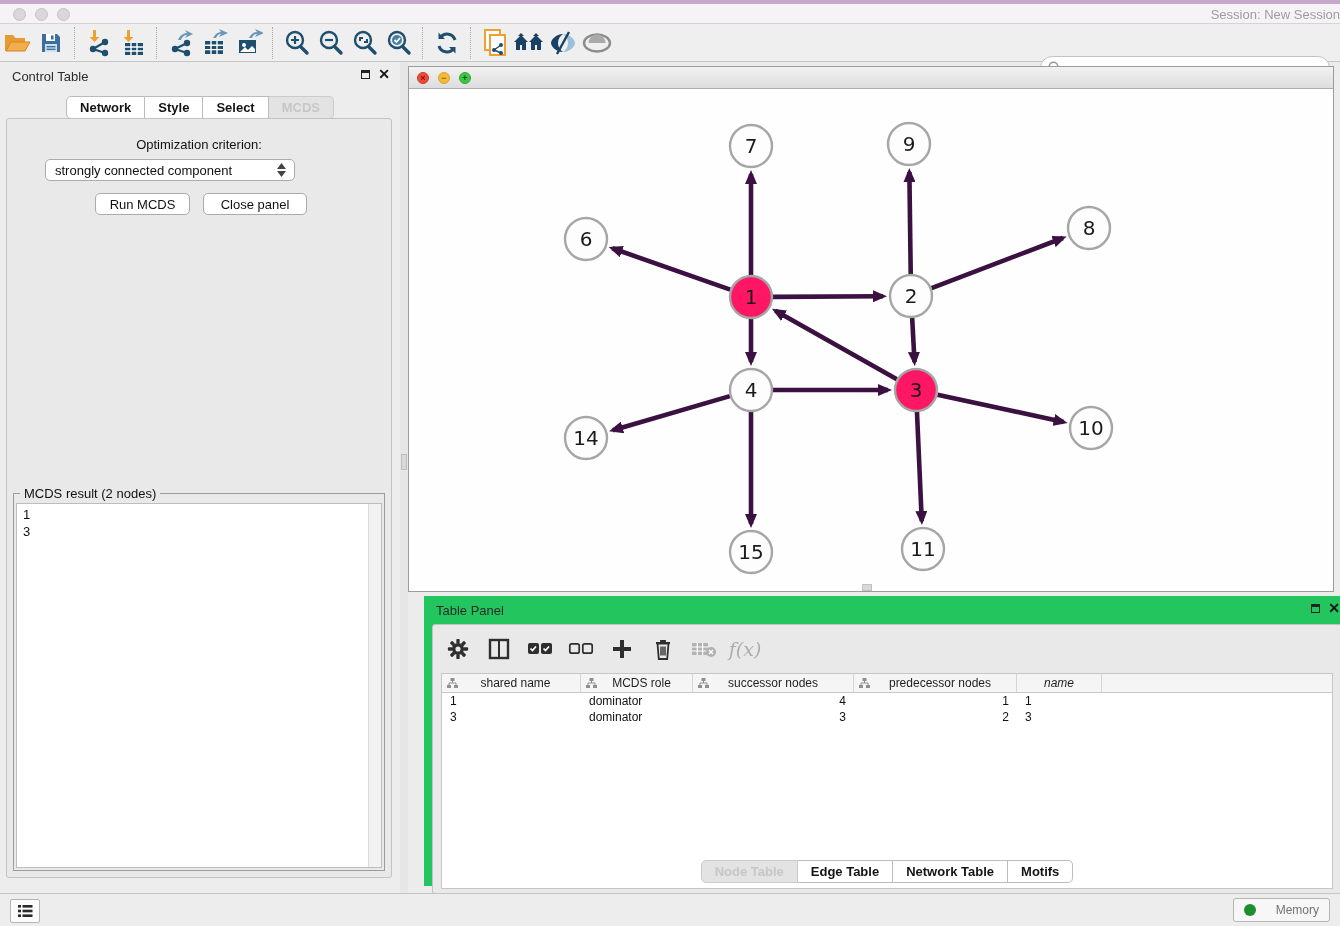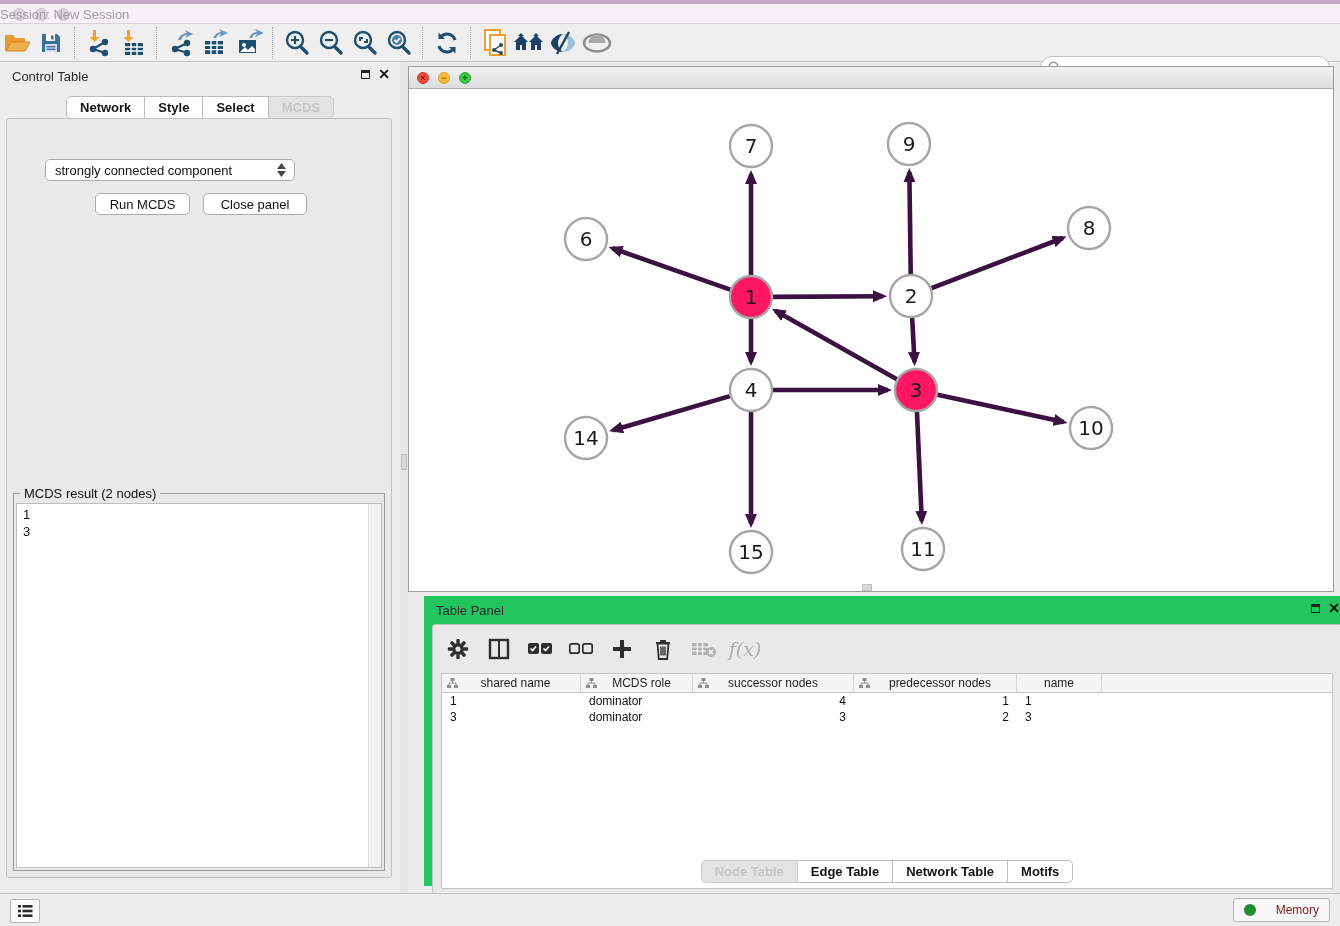--- a/index.html
+++ b/index.html
@@ -6,21 +6,21 @@
   body{width:1340px;height:926px;position:relative;overflow:hidden;
        font-family:"Liberation Sans",sans-serif;background:#ECECEC;
        -webkit-font-smoothing:antialiased}
   .abs{position:absolute}
 
   
   .titlebar{left:0;top:0;width:1340px;height:24px;background:#F6F3F6;
             border-top:4px solid #C7A8CB;border-bottom:1px solid #D6D3D6;box-sizing:border-box}
   .tl-group{position:absolute;left:13px;top:4px;display:flex;gap:9px}
   .tl-circle{width:13px;height:13px;border-radius:50%;background:#DAD6DA;border:1px solid #C5C1C5;box-sizing:border-box}
-  .win-title{position:absolute;left:0;right:0;top:3px;text-align:left;font-size:13px;color:#9D9D9D}
+  .win-title{position:absolute;left:0;right:0;top:3px;text-align:right;font-size:13px;color:#9D9D9D}
 
   
   .toolbar{left:0;top:24px;width:1340px;height:38px;background:#EFEFEF;
            border-bottom:1px solid #C6C6C6;box-sizing:border-box;display:flex;align-items:center}
   .tb-icon{width:34px;height:32px;display:flex;align-items:center;justify-content:center;flex:0 0 auto}
   .tb-sep{width:1px;height:32px;border-left:1px dotted #A8A8A8;margin:0 6px;flex:0 0 auto}
   .searchbox{position:absolute;right:10px;top:32px;width:290px;height:24px;background:#fff;
              border:1px solid #C3C3C3;border-radius:13px;display:flex;align-items:center;box-sizing:border-box}
   .searchbox svg{margin-left:7px}
   .searchbox input{border:none;outline:none;background:transparent;flex:1;font-size:13px;margin:0 8px 0 4px;
@@ -94,21 +94,21 @@
   .trow{display:flex;height:16px;align-items:center;font-size:12px;color:#111}
   .td{box-sizing:border-box;padding:0 8px;white-space:nowrap;overflow:hidden}
   .tbody{position:absolute;left:0;top:19px;right:0;bottom:0}
   .tp-tabs-row{position:absolute;left:0;top:264px;width:100%}
 
   
   .statusbar{left:0;top:893px;width:1340px;height:33px;background:#EDEDED;border-top:1px solid #C4C4C4;box-sizing:border-box}
   .sb-left-btn{position:absolute;left:10px;top:5px;width:30px;height:24px;background:#FBFBFB;border:1px solid #B5B5B5;
                border-radius:2px;display:flex;align-items:center;justify-content:center;box-sizing:border-box}
   .memory-btn{position:absolute;right:10px;top:4px;height:24px;padding:0 10px;background:#F7F7F7;border:1px solid #B5B5B5;
-              border-radius:3px;display:flex;align-items:center;gap:20px;box-sizing:border-box;font-size:12px;color:#7f1d1d}
+              border-radius:3px;display:flex;align-items:center;gap:20px;box-sizing:border-box;font-size:12px;color:#737373}
   .mem-dot{width:12px;height:12px;border-radius:50%;background:#1E8E2E}
 </style>
 </head>
 <body>
 
 <div class="abs titlebar">
   <div class="tl-group">
     <div class="tl-circle"></div>
     <div class="tl-circle"></div>
     <div class="tl-circle"></div>
@@ -278,20 +278,21 @@
   </div>
   <div class="cp-tabs-row">
       <div class="seg-tabs" id="cp-tabs">
         <div class="seg-tab">Network</div>
         <div class="seg-tab">Style</div>
         <div class="seg-tab">Select</div>
         <div class="seg-tab active">MCDS</div>
       </div>
     </div>
   <div class="cp-body">
+    <div class="opt-label">Optimization criterion:</div>
     <div class="dropdown">
       <span class="dd-text">strongly connected component</span>
       <span class="dd-stepper">
         <svg width="9" height="6" viewBox="0 0 9 6">
             <path d="M4.5 0 9 6H0z" fill="#444"></path>
           </svg>
         <svg width="9" height="6" viewBox="0 0 9 6">
             <path d="M4.5 6 0 0h9z" fill="#444"></path>
           </svg>
       </span>
@@ -506,21 +507,21 @@
             <svg class="hier" width="11" height="11" viewBox="0 0 11 11">
               <g fill="#8F8F8F">
                 <rect x="3.5" y="0" width="4" height="3"></rect>
                 <rect x="0" y="7" width="4" height="3"></rect>
                 <rect x="7" y="7" width="4" height="3"></rect>
                 <path d="M5.5 3v2M2 7V5h7v2" fill="none" stroke="#8F8F8F"></path>
               </g>
             </svg>
             <span style="margin-left: 10px;">predecessor nodes</span>
           </div>
-          <div class="th" style="width: 85px;">
+          <div class="th" style="width: 85px; font-style: italic;">
             <span>name</span>
           </div>
         </div>
       <div class="tbody" id="tbl-body">
           <div class="trow">
             <div class="td" style="width: 139px; text-align: left;">1</div>
             <div class="td" style="width: 112px; text-align: left;">dominator</div>
             <div class="td" style="width: 161px; text-align: right;">4</div>
             <div class="td" style="width: 163px; text-align: right;">1</div>
             <div class="td" style="width: 85px; text-align: left;">1</div>

